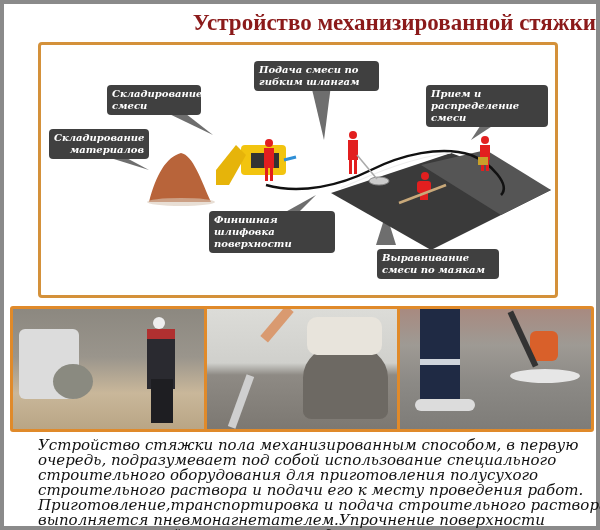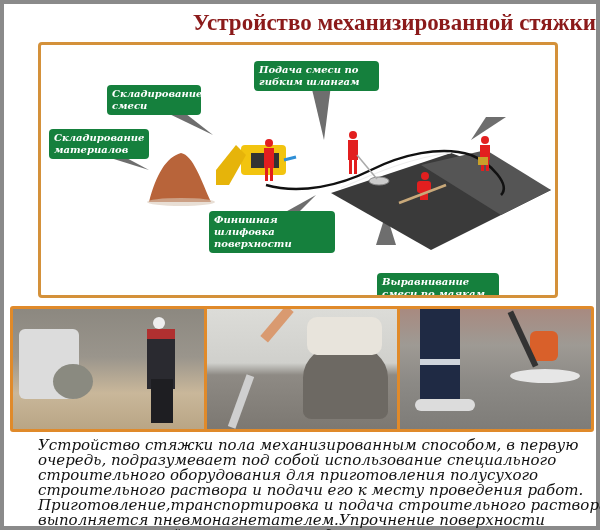--- a/index.html
+++ b/index.html
@@ -1,20 +1,20 @@
 <!DOCTYPE html>
 <html><head>
 <meta charset="utf-8">
 <style>
   html, body { margin:0; padding:0; }
   body { width:600px; height:530px; background:#8a8a8a; position:relative; overflow:hidden; font-family:"DejaVu Serif", serif; }
   .page { position:absolute; left:4px; top:4px; width:592px; height:522px; background:#ffffff; }
   .title { position:absolute; left:0; top:6px; width:592px; text-align:right; font-family:"Liberation Serif", serif; font-weight:bold; font-size:23px; color:#8b1a1a; }
   .diagram { position:absolute; left:34px; top:38px; width:514px; height:250px; border:3px solid #d4913a; border-radius:4px; background:#fff; overflow:hidden; }
-  .callout { position:absolute; background:#15803d; color:#fff; font-family:"DejaVu Serif", serif; font-style:italic; font-weight:bold; font-size:10px; line-height:12px; padding:3px 5px; border-radius:4px; }
+  .callout { position:absolute; background:#404040; color:#fff; font-family:"DejaVu Serif", serif; font-style:italic; font-weight:bold; font-size:10px; line-height:12px; padding:3px 5px; border-radius:4px; }
   .photos { position:absolute; left:6px; top:302px; width:578px; height:120px; border:3px solid #e08a2a; border-radius:3px; background:#e08a2a; display:flex; gap:3px; }
   .photo { position:relative; flex:1; overflow:hidden; background:#bbb; }
   .caption { position:absolute; left:6px; top:434px; width:584px; font-family:"DejaVu Serif", serif; font-style:italic; font-size:15px; line-height:15px; color:#111;margin-left:28px; }
 </style>
 </head>
 <body>
 
 <div class="page">
   <div class="title">Устройство механизированной стяжки</div>
 
@@ -64,25 +64,26 @@
       <line x1="358" y1="158" x2="405" y2="140" stroke="#c9a97a" stroke-width="2.5"></line>
       <g fill="#e21f1f">
         <circle cx="444" cy="95" r="4"></circle>
           <rect x="439" y="100" width="10" height="15"></rect>
           <rect x="440" y="114" width="3" height="12"></rect>
           <rect x="445" y="114" width="3" height="12"></rect>
       </g>
       <rect x="437" y="112" width="10" height="8" fill="#c9a12a"></rect>
     </svg>
 
-    <div class="callout" style="left:8px;top:84px;width:90px;">Складирование материалов</div>
+    <div class="callout" style="left:8px;top:84px;width:90px;text-align:right;">Складирование материалов</div>
     <div class="callout" style="left:66px;top:40px;width:84px;">Складирование смеси</div>
     <div class="callout" style="left:213px;top:16px;width:115px;">Подача смеси по гибким шлангам</div>
+    <div class="callout" style="left:385px;top:40px;width:112px;">Прием и распределение смеси</div>
     <div class="callout" style="left:168px;top:166px;width:116px;">Финишная шлифовка поверхности</div>
-    <div class="callout" style="left:336px;top:204px;width:112px;margin-top:24px;">Выравнивание смеси по маякам</div>
+    <div class="callout" style="left:336px;top:204px;width:112px;">Выравнивание смеси по маякам</div>
   </div>
 
   <div class="photos">
     <div class="photo" style="background:linear-gradient(180deg,#8c8880 0%,#9a958c 40%,#c9b79a 70%,#b9a585 100%);">
       <div style="position:absolute;left:6px;top:20px;width:60px;height:70px;background:#dcdcdc;border-radius:6px;"></div>
       <div style="position:absolute;left:40px;top:55px;width:40px;height:35px;background:#8a8a80;border-radius:50%;"></div>
       <div style="position:absolute;left:140px;top:8px;width:12px;height:12px;background:#eee;border-radius:50%;"></div>
       <div style="position:absolute;left:134px;top:20px;width:28px;height:50px;background:#2a2a30;border-top:10px solid #b03030;"></div>
       <div style="position:absolute;left:138px;top:70px;width:22px;height:44px;background:#1e1e22;"></div>
     </div>

